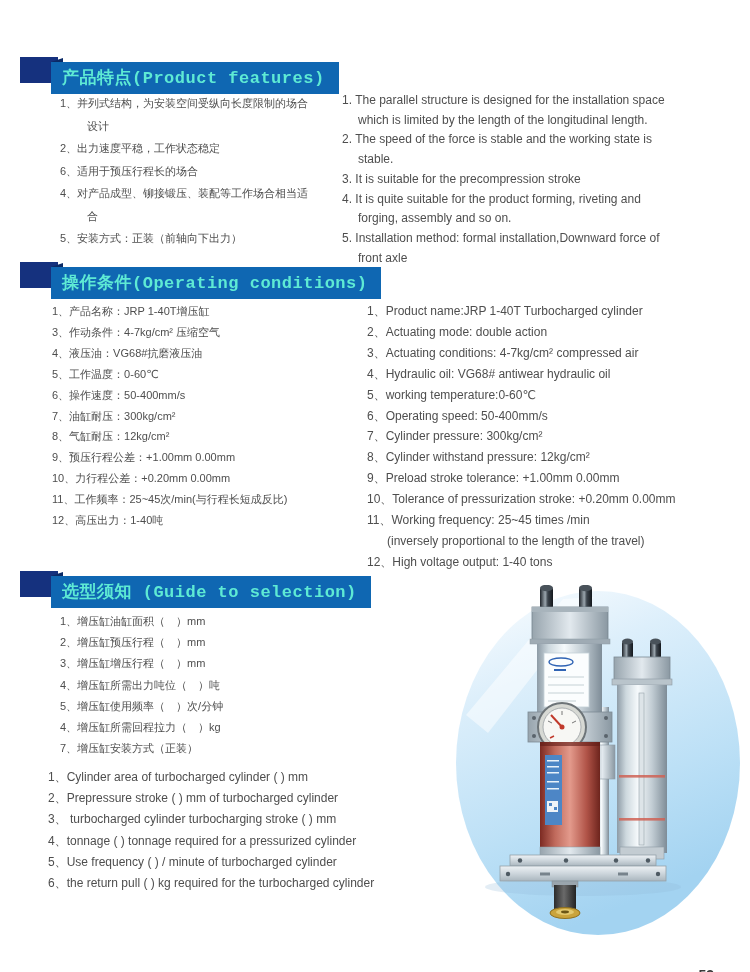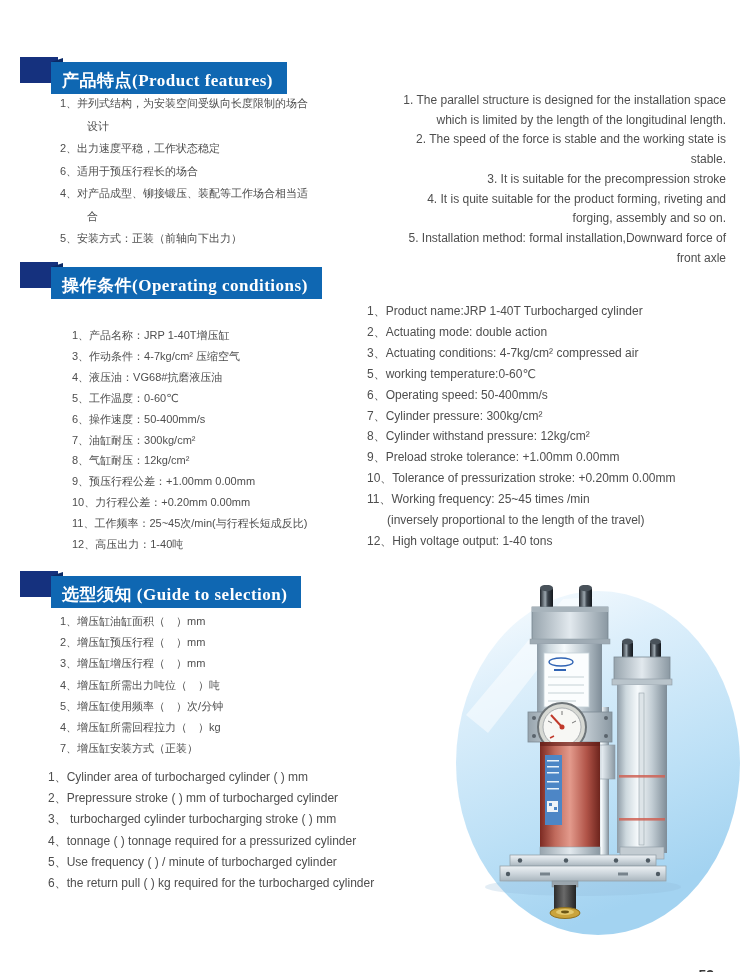--- a/index.html
+++ b/index.html
@@ -9,43 +9,43 @@
     font-family:"Liberation Sans","DejaVu Sans",sans-serif;
   }
   
   .banner { position:absolute; height:36px; left:20px; }
   .banner-square {
     position:absolute; left:0; top:0; width:38px; height:26px;
     background:#15317e;
   }
   .banner-ribbon {
     position:absolute; left:31px; top:5px; height:30px;
-    background:#0f67b2; color:#ffffff;
-    font-family:Liberation Serif, serif;
+    background:#0f67b2; color:#5eead4;
+    font-family:Liberation Mono, monospace;
     font-weight:bold; font-size:17px; letter-spacing:0.5px;
-    display:flex; align-items:flex-end; padding:0 14px 2px 11px;
+    display:flex; align-items:center; padding:0 14px 2px 11px;
     white-space:nowrap;
   }
   .banner-ribbon::before {
     content:""; position:absolute; left:0; top:-4px;
     border-left:12px solid transparent;
     border-bottom:4px solid #0b2a66;
   }
   
   .list { position:absolute; }
   .li {
     color:#4e4e4e; white-space:pre-line;
   }
   .zh .li { font-size:11px; padding-left:27px; text-indent:-27px; }
   .en .li { font-size:12px;   padding-left:16px; text-indent:-16px; }
 
   #pf-zh { left:60px;  top:92px;  width:312px; } #pf-zh .li { line-height:22.5px; }
-  #pf-en { left:342px; top:91px;  width:384px;text-align:right; } #pf-en .li { line-height:19.7px; }
-
-  #oc-zh { left:72px;  top:301px; width:312px;margin-top:24px; } #oc-zh .li { line-height:20.9px; }
+  #pf-en { left:342px; top:91px;  width:384px; } #pf-en .li { line-height:19.7px; }
+
+  #oc-zh { left:52px;  top:301px; width:312px; } #oc-zh .li { line-height:20.9px; }
   #oc-en { left:367px; top:301px; width:374px; } #oc-en .li { line-height:20.9px; padding-left:20px; text-indent:-20px; }
 
   #gs-zh { left:60px;  top:611px; width:360px; } #gs-zh .li { line-height:21.2px; }
   #gs-en { left:48px;  top:767px; width:432px; } #gs-en .li { line-height:21.2px; }
 
   
   .product-photo { position:absolute; left:448px; top:585px; }
 
   
   .pageno {
@@ -105,20 +105,21 @@
       <div class="li">9、预压行程公差：+1.00mm 0.00mm</div>
       <div class="li">10、力行程公差：+0.20mm 0.00mm</div>
       <div class="li">11、工作频率：25~45次/min(与行程长短成反比)</div>
       <div class="li">12、高压出力：1-40吨</div>
     </div>
   <div id="oc-en" class="list en">
 
   <div class="li">1、Product name:JRP 1-40T Turbocharged cylinder</div>
       <div class="li">2、Actuating mode: double action</div>
       <div class="li">3、Actuating conditions: 4-7kg/cm² compressed air</div>
+      <div class="li">4、Hydraulic oil: VG68# antiwear hydraulic oil</div>
       <div class="li">5、working temperature:0-60℃</div>
       <div class="li">6、Operating speed: 50-400mm/s</div>
       <div class="li">7、Cylinder pressure: 300kg/cm²</div>
       <div class="li">8、Cylinder withstand pressure: 12kg/cm²</div>
       <div class="li">9、Preload stroke tolerance: +1.00mm 0.00mm</div>
       <div class="li">10、Tolerance of pressurization stroke: +0.20mm 0.00mm</div>
       <div class="li">11、Working frequency: 25~45 times /min
 (inversely proportional to the length of the travel)</div>
       <div class="li">12、High voltage output: 1-40 tons</div>
     </div>

